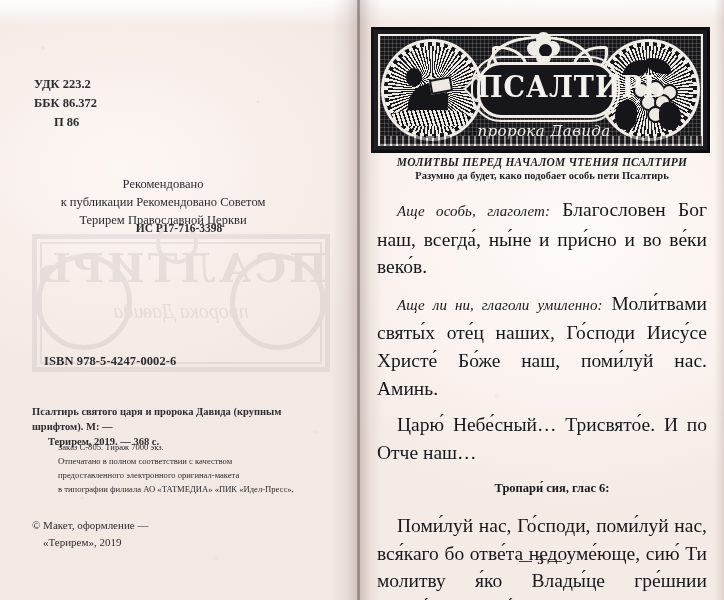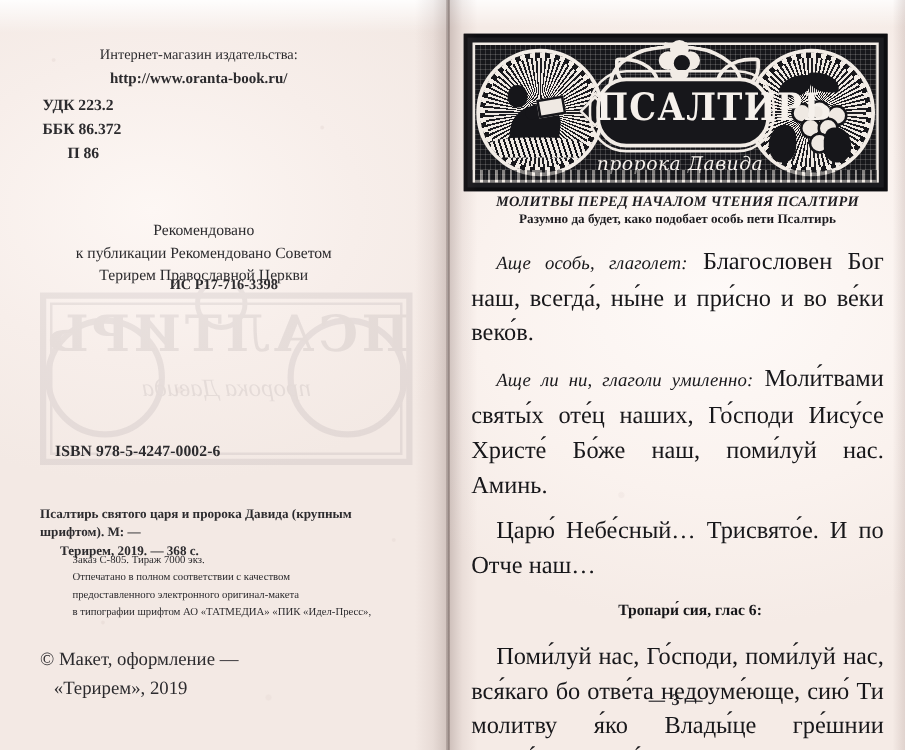--- a/index.html
+++ b/index.html
@@ -192,21 +192,21 @@
     width: 306px;
     font-size: 8.6px;
     line-height: 1.62;
     margin-left: 26px;
   }
 
   .copyright {
     position: absolute;
     left: 32px;
     top: 517px;
-    font-size: 15px;
+    font-size: 11px;
     line-height: 1.5;
   }
   .copyright .ln2 { padding-left: 11px; }
 
   
   .page-right {
     position: absolute;
     left: 358px;
     top: 0;
     width: 366px;
@@ -523,24 +523,20 @@
       <div class="ghost-frame2"></div>
       <div class="ghost-circle l"></div>
       <div class="ghost-circle r"></div>
       <div class="ghost-medallion"></div>
       <div class="ghost-title">ПСАЛТИРЬ</div>
       <div class="ghost-sub">пророка Давида</div>
     </div>
 
     <div class="lp-content">
 
-      <div class="imprint-top lp-text">
-        <span>Интернет-магазин издательства:</span>
-        <span class="url">http://www.oranta-book.ru/</span>
-      </div>
 
       <div class="udk-block lp-text">
         <div>УДК 223.2</div>
         <div>ББК 86.372</div>
         <div class="ln3">П 86</div>
       </div>
 
       <div class="recommend lp-text">
         <div>Рекомендовано</div>
         <div>к публикации Рекомендовано Советом</div>
@@ -552,21 +548,21 @@
 
       <div class="booktitle lp-text">
         <div>Псалтирь святого царя и пророка Давида (крупным шрифтом). М: —</div>
         <div class="ln2">Терирем, 2019. — 368 с.</div>
       </div>
 
       <div class="printblock lp-text">
         <div>Заказ С-805. Тираж 7000 экз.</div>
         <div>Отпечатано в полном соответствии с качеством</div>
         <div>предоставленного электронного оригинал-макета</div>
-        <div>в типографии шрифтом АО «ТАТМЕДИА» «ПИК «Идел-Пресс»,</div>
+        <div>в типографии филиала АО «ТАТМЕДИА» «ПИК «Идел-Пресс»,</div>
       </div>
 
       <div class="copyright lp-text">
         <div>© Макет, оформление —</div>
         <div class="ln2">«Терирем», 2019</div>
       </div>
     </div>
 
     <div class="edge-left-top"></div>
     <div class="gutter-left"></div>

